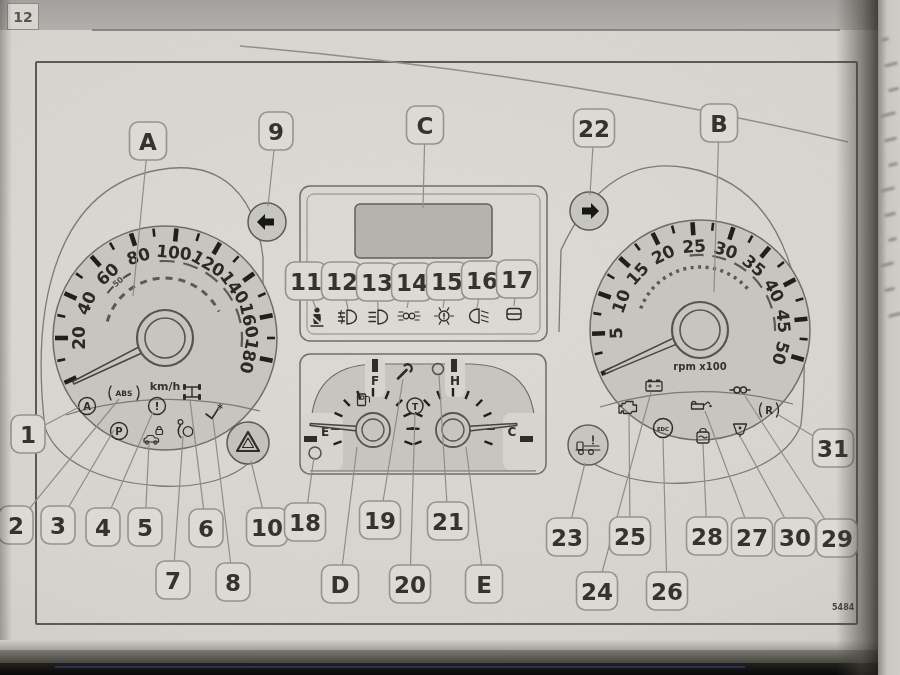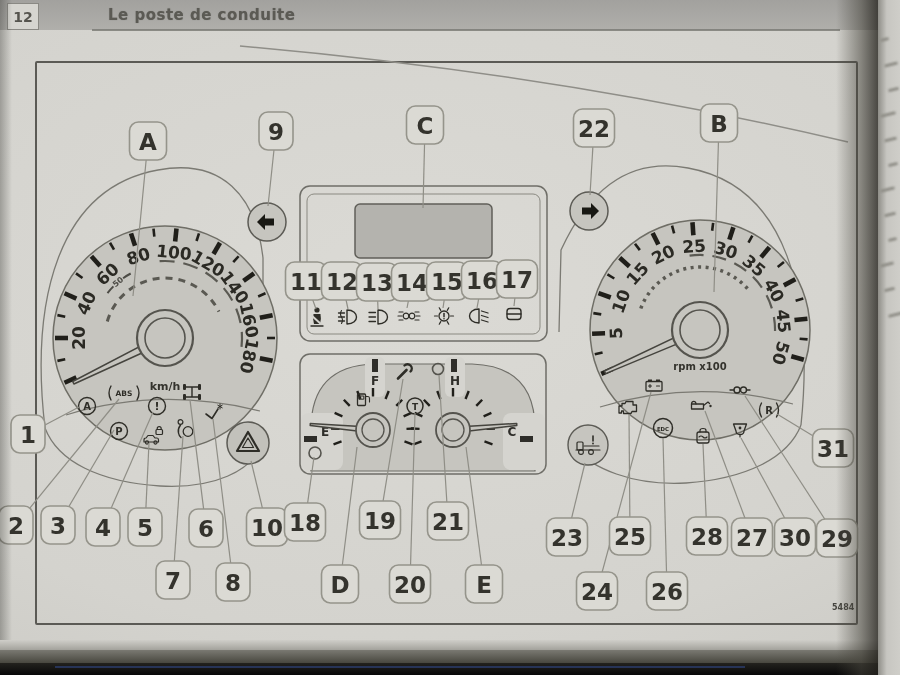--- a/index.html
+++ b/index.html
@@ -28,21 +28,20 @@
 </head>
 <body>
 
 <div class="stage">
   <div class="abs paper"></div>
   <div class="abs topband"></div>
   <div class="abs header-rule"></div>
   <div class="abs pagenum-box">
     <span>12</span>
   </div>
-  <div class="abs header-title">Le poste de conduite</div>
   <div class="abs figure-frame"></div>
   <svg id="fig-svg" width="900" height="675" viewBox="0 0 900 675">
       <g>
         <path d="M240,46 Q560,74 848,142" fill="none" stroke="#8f8e88" stroke-width="1.5"></path>
       </g>
       <g>
         <path d="M45,428 C30,300 58,188 158,170 C222,158 256,196 263,258 L263,332" fill="none" stroke="#7b7a73" stroke-width="1.3"></path>
         <path d="M45,428 C58,462 100,482 160,486 C216,489 250,470 261,447" fill="none" stroke="#7b7a73" stroke-width="1.3"></path>
         <path d="M801,425 C814,298 788,186 688,168 C624,156 586,196 561,250 L559,332" fill="none" stroke="#7b7a73" stroke-width="1.3"></path>
         <path d="M801,425 C788,459 744,479 686,483 C632,486 592,468 573,447" fill="none" stroke="#7b7a73" stroke-width="1.3"></path>

